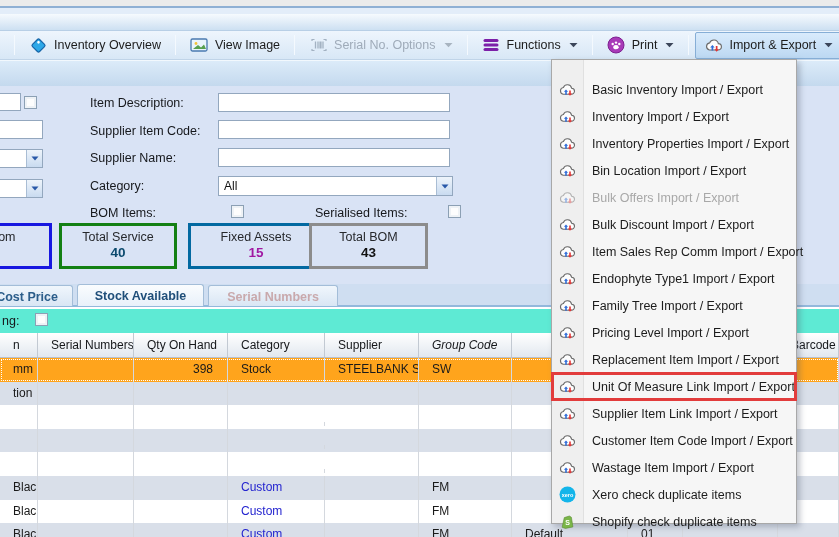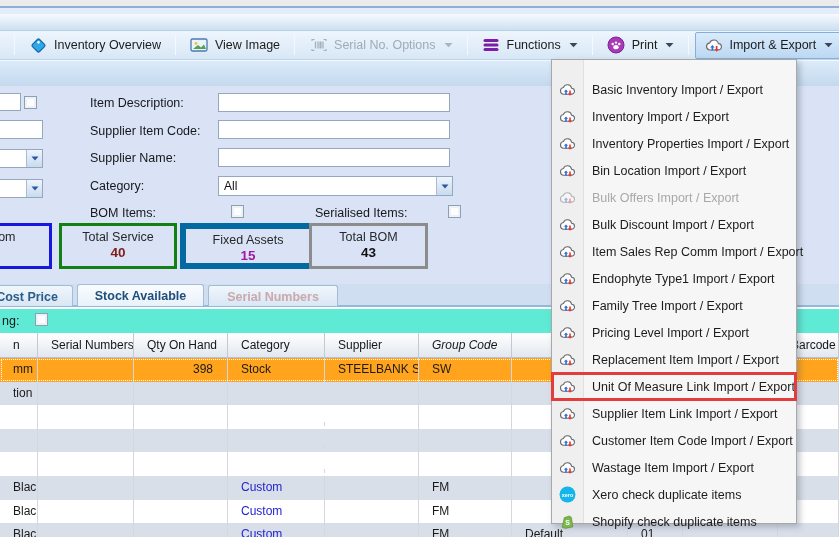--- a/index.html
+++ b/index.html
@@ -237,23 +237,23 @@
     <span class="flabel" style="left:315px; top:120px;">Serialised Items:</span>
     <span class="fcheck" style="left:448px; top:119px;"></span>
   </div>
 
   <div class="sbox" style="left:-64px; width:116px; border:3px solid #1717e0;">
     <div class="sl">Custom</div>
     <div class="sv" style="color:#1e8c1e;">6</div>
   </div>
   <div class="sbox" style="left:59px; width:118px; border:3px solid #138013;">
     <div class="sl">Total Service</div>
-    <div class="sv" style="color:#7f1d1d;">40</div>
-  </div>
-  <div class="sbox" style="left:180px; width:136px; border:6px solid #0369a1;">
+    <div class="sv" style="color:#0c4a6e;">40</div>
+  </div>
+  <div class="sbox" style="left:188px; width:136px; border:3px solid #0369a1;">
     <div class="sl">Fixed Assets</div>
     <div class="sv" style="color:#a018a2;">15</div>
   </div>
   <div class="sbox" style="left:309px; width:119px; border:3px solid #8c8c8c;">
     <div class="sl">Total BOM</div>
     <div class="sv" style="color:#111;">43</div>
   </div>
 
   <div class="tabsrow">
     <div class="tab cut" style="left:-64px; width:137px;">r Cost Price</div>

